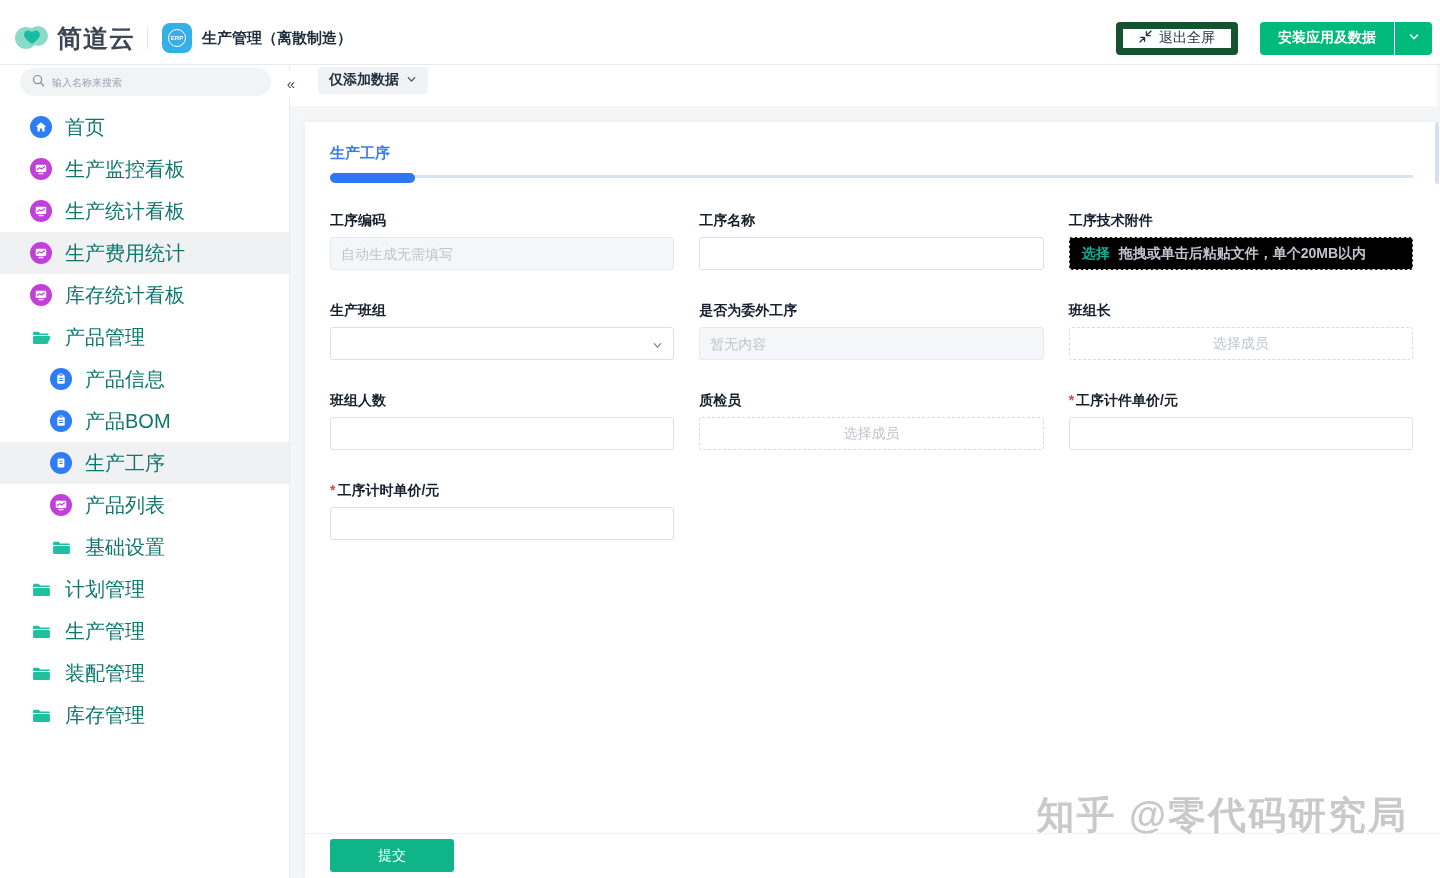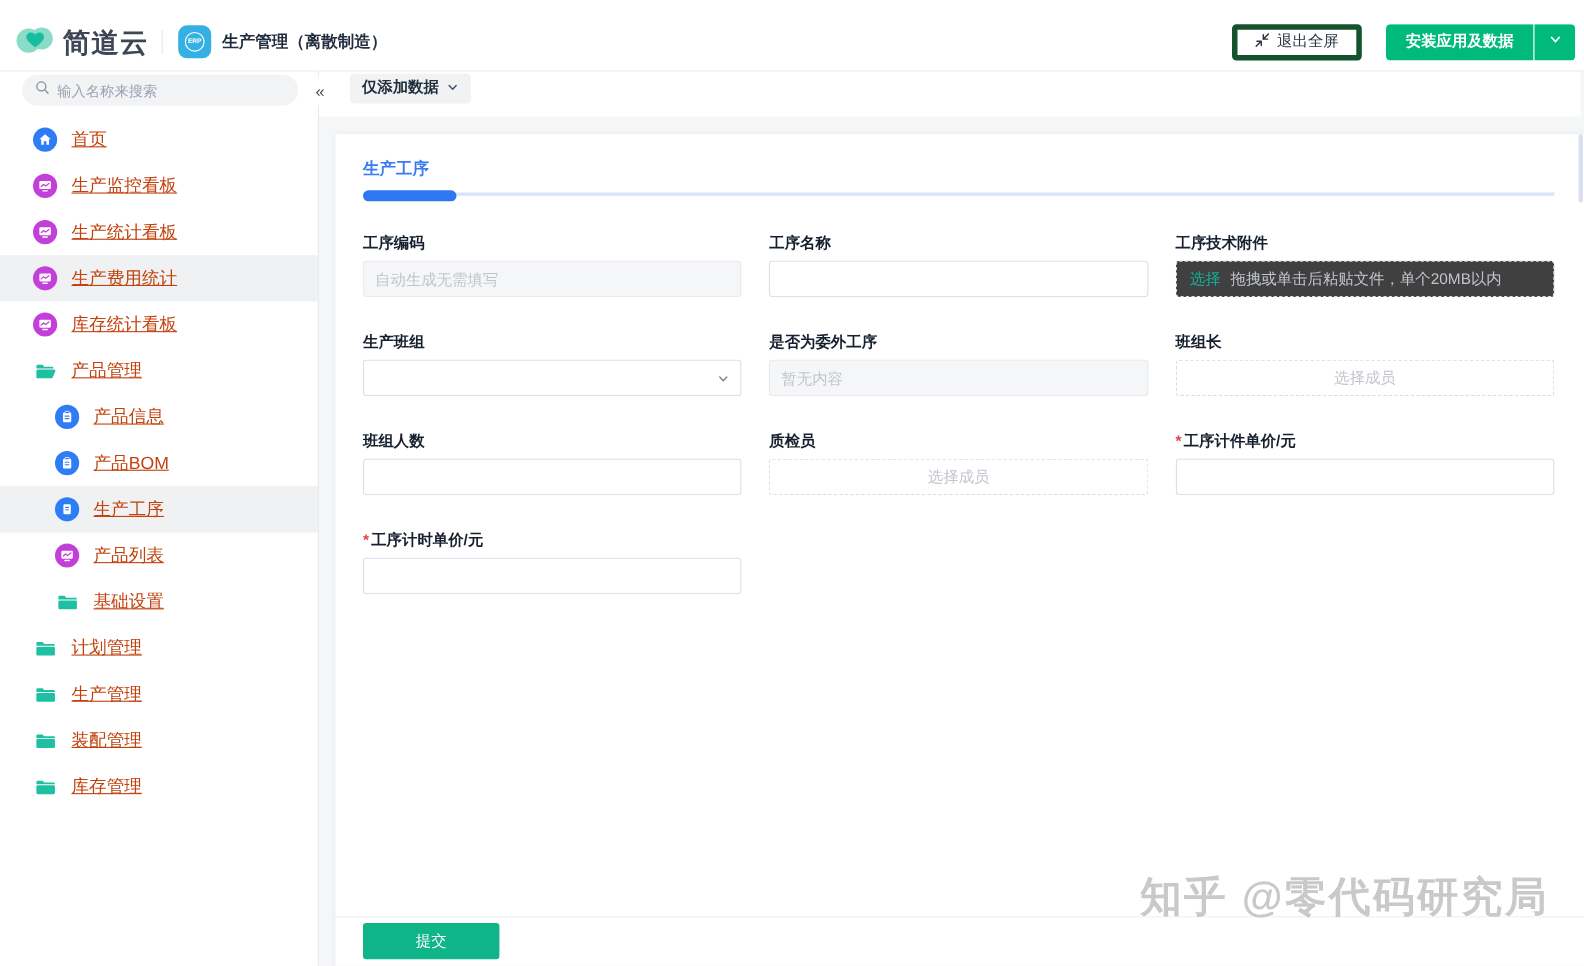--- a/index.html
+++ b/index.html
@@ -14,42 +14,42 @@
   .logo { display:flex; align-items:center; gap:7px; cursor:pointer; }
   .logo-text { font-size:25px; font-weight:700; color:#3d4654; letter-spacing:1px; }
   .h-divider { width:1px; height:22px; background:#e5e7ea; margin:0 14px 0 12px; }
   .app-icon { width:30px; height:30px; border-radius:8px; background:#35b0e4; display:flex;
     align-items:center; justify-content:center; }
   .app-icon-inner { width:18px; height:18px; border:1.5px solid #fff; border-radius:50%;
     color:#fff; font-size:6px; font-weight:700; display:flex; align-items:center; justify-content:center; }
   .app-title { margin-left:10px; font-size:15px; font-weight:600; color:#1f2d3d; }
   .h-right { display:flex; align-items:center; gap:22px; }
   .btn-exit { display:flex; align-items:center; gap:7px; height:33px; padding:0 16px;
-    border:5px solid #14532d; border-radius:4px; background:#fff; font-size:14px; color:#2a3342; cursor:pointer; }
+    border:7px solid #14532d; border-radius:4px; background:#fff; font-size:14px; color:#2a3342; cursor:pointer; }
   .btn-install { display:flex; align-items:stretch; height:33px; border-radius:4px; overflow:hidden; cursor:pointer; }
   .btn-install-main { background:#00ba7c; color:#fff; font-size:14px; font-weight:600;
     display:flex; align-items:center; padding:0 18px; }
   .btn-install-sep { width:1px; background:rgba(255,255,255,.4); }
   .btn-install-caret { background:#00ba7c; width:37px; display:flex; align-items:center; justify-content:center; }
 
   
   .sidebar { position:absolute; left:0; top:54px; width:290px; bottom:0; background:#fff;
     border-right:1px solid #e9ebee; z-index:2; }
   .searchbox { margin:14px 18px 10px 20px; height:28px; border-radius:14px; background:#f1f3f5;
     display:flex; align-items:center; padding:0 12px; gap:7px; }
-  .searchbox input { border:none; outline:none; background:transparent; font-size:13px; color:#333;
+  .searchbox input { border:none; outline:none; background:transparent; font-size:10px; color:#333;
     width:100%; font-family:inherit; }
   .searchbox input::placeholder { color:#9aa3b0; }
   .nav-item { height:42px; display:flex; align-items:center; cursor:pointer; }
   .nav-item.lvl0 { padding-left:30px; }
   .nav-item.lvl1 { padding-left:50px; }
   .nav-item.active { background:#f0f1f2; }
   .nav-icon { width:22px; height:22px; display:flex; align-items:center; justify-content:center; flex:0 0 22px; }
   .nav-icon.circle { border-radius:50%; }
-  .nav-label { margin-left:13px; font-size:16px; color:#c2410c;text-decoration:underline; }
+  .nav-label { margin-left:13px; font-size:20px; color:#0f766e; }
 
   
   .collapse-handle { position:absolute; left:279px; top:70px; width:24px; height:26px; background:#fff;
     z-index:4; display:flex; align-items:center; justify-content:center; color:#3c475c; font-size:15px;
     cursor:pointer; border-radius:3px; }
 
   
   .main { position:absolute; left:290px; top:54px; right:0; bottom:0; background:#f5f6f8; }
   .toolbar { position:absolute; left:0; top:0; right:3px; height:52px; background:#fff;
     display:flex; align-items:center; padding-left:28px; }
@@ -70,22 +70,22 @@
   .star { color:#e0454a; margin-right:2px; }
   .tinput { width:100%; height:33px; border:1px solid #dcdfe5; border-radius:3px; padding:2px 10px;
     font-size:14px; color:#333; background:#fff; outline:none; font-family:inherit; }
   .tinput.disabled { background:#f5f6f8; border-color:#e7e9ed; }
   .tinput::placeholder { color:#c0c4cc; }
   .selectbox { position:relative; width:100%; height:33px; border:1px solid #dcdfe5; border-radius:3px;
     background:#fff; cursor:pointer; }
   .sel-chevron { position:absolute; right:10px; top:9px; }
   .memberbox { width:100%; height:33px; border:1px dashed #d8dbdf; border-radius:3px; background:#fff;
     display:flex; align-items:center; justify-content:center; font-size:14px; color:#c0c4cc; cursor:pointer; }
-  .uploadbox { width:100%; height:33px; border:1px dashed #d8dbdf; border-radius:3px; background:#404040;
-    display:flex; align-items:center; padding:0 12px; gap:9px; cursor:pointer; white-space:nowrap; overflow:hidden; }
+  .uploadbox { width:100%; height:33px; border:1px dashed #d8dbdf; border-radius:3px; background:#000000;
+    display:flex; align-items:center; padding:0 12px; gap:9px; cursor:pointer; white-space:nowrap; overflow:hidden;font-weight:bold; }
   .upload-action { font-size:14px; color:#14af98; }
   .upload-hint { font-size:14px; color:#c0c4cc; }
 
   .card-footer { position:absolute; left:0; right:0; top:711px; border-top:1px solid #eef0f3; }
   .btn-submit { margin:5px 0 0 25px; width:124px; height:33px; background:#0fb489; color:#fff;
     border:none; border-radius:3px; font-size:14px; font-family:inherit; cursor:pointer; }
 
   .watermark { position:absolute; right:32px; top:668px; font-size:38px; font-weight:700;
     color:rgba(168,168,168,.62); letter-spacing:2px; text-shadow:0 1px 0 rgba(255,255,255,.9); z-index:3;
     pointer-events:none; }

